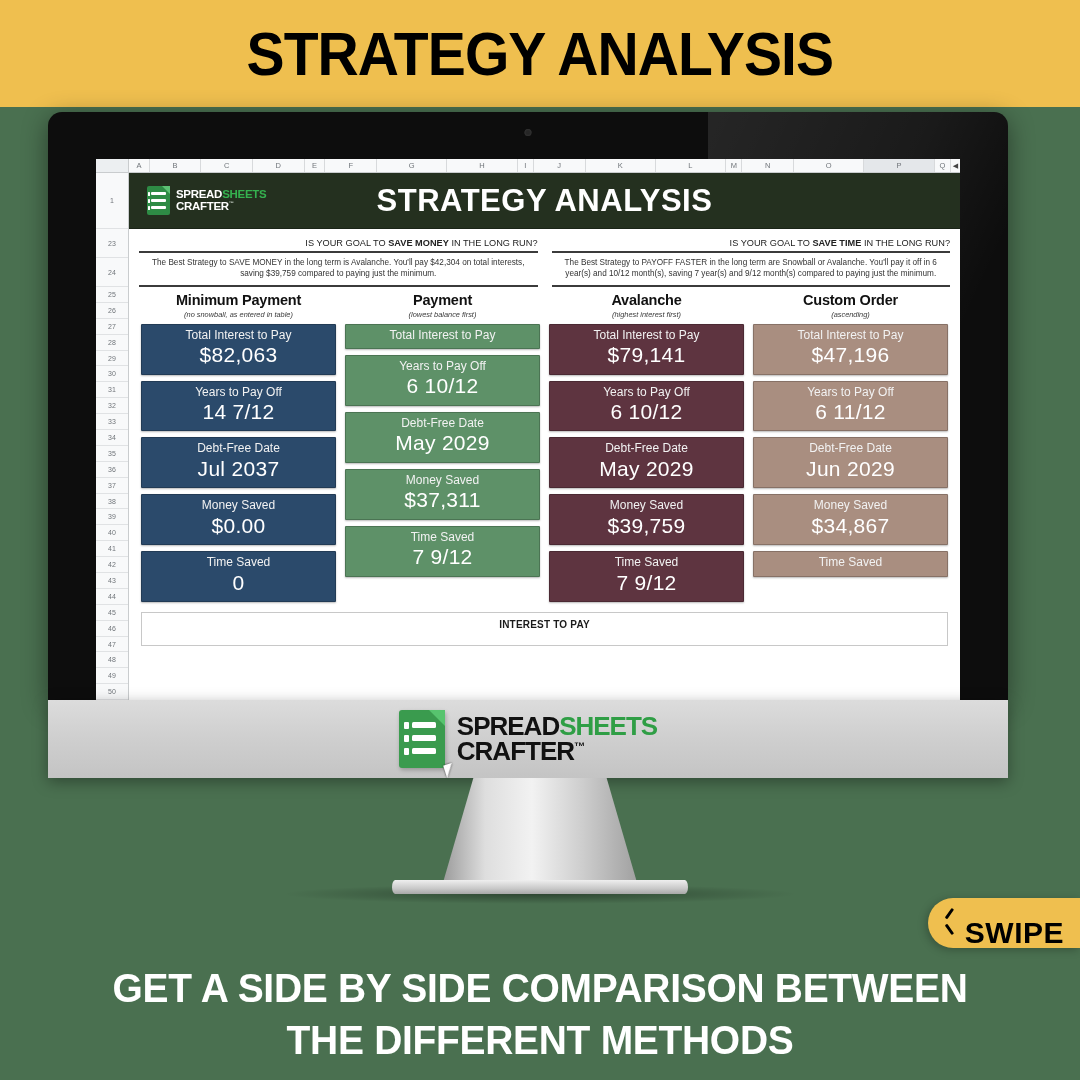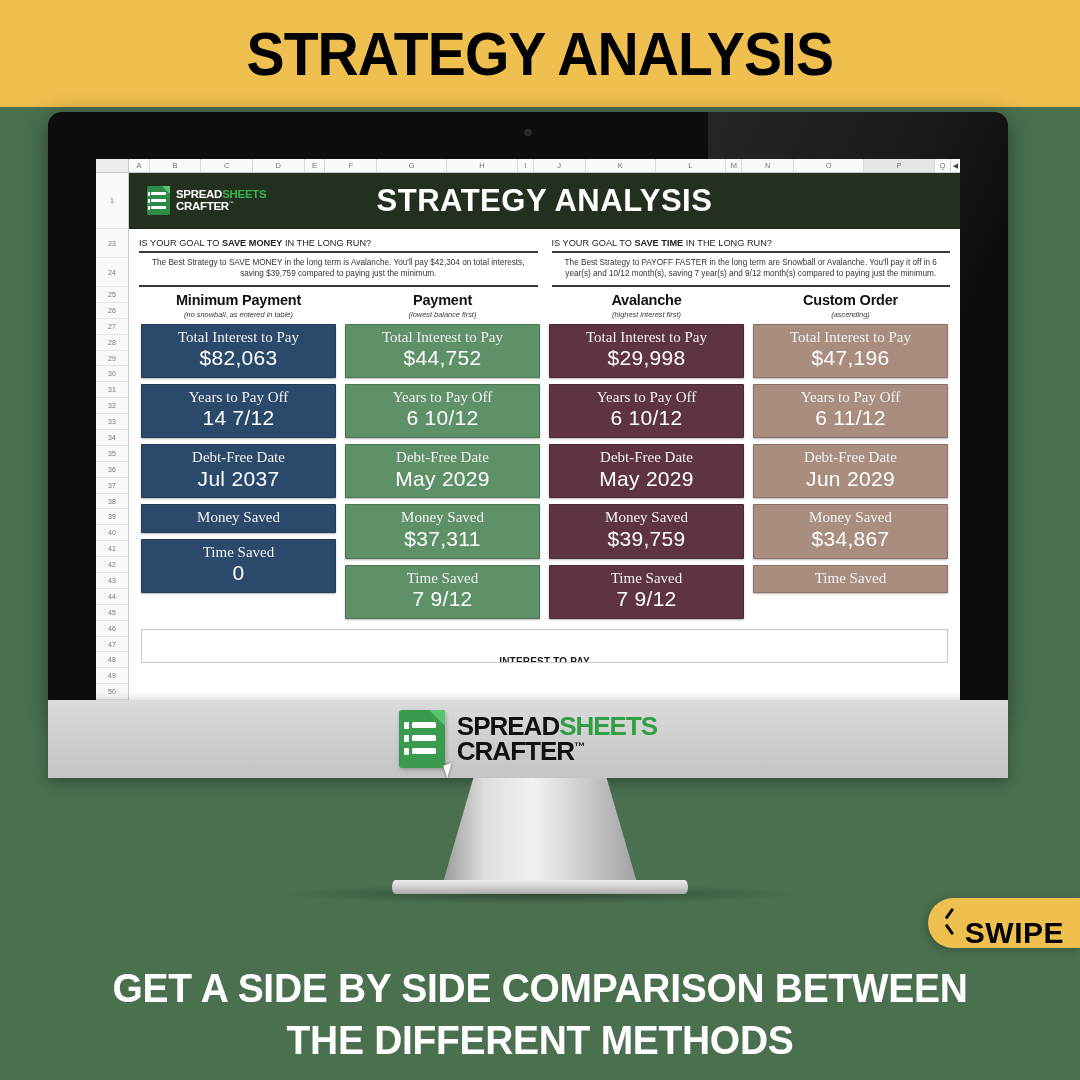--- a/index.html
+++ b/index.html
@@ -125,21 +125,21 @@
     position: absolute; left: 0; right: 0; text-align: center;
     font-size: 31px; font-weight: 700; color: #ffffff; letter-spacing: .5px;
   }
 
   
   .goals {
     display: flex; padding: 7px 10px 0 10px; gap: 14px;
   }
   .goal { flex: 1 1 50%; }
   .goal-q {
-    text-align: left; font-size: 9.2px; color: #222; padding: 2px 0 3px 0;
+    text-align: right; font-size: 9.2px; color: #222; padding: 2px 0 3px 0;
   }
   .goal-q b { font-weight: 700; }
   .goal-rule { border-top: 2px solid #3b3b3b; }
   .goal-a {
     text-align: center; font-size: 8.2px; color: #333; line-height: 1.38;
     padding: 4px 6px 5px 6px;
   }
 
   
   .strategies {
@@ -153,32 +153,32 @@
   .strat-sub {
     text-align: center; font-size: 7.4px; font-style: italic; color: #3a3a3a;
     margin-top: 1px; margin-bottom: 5px;
   }
   .card {
     border-radius: 1px; margin-bottom: 6px; padding: 4px 2px 6px 2px;
     text-align: center; color: #fff;
     box-shadow: 0 1px 2px rgba(0,0,0,.28);
     border: 1px solid rgba(0,0,0,.20);
   }
-  .card-label { font-size: 15px; line-height: 1.1; color: #f2f2f2; font-family: Liberation Serif, serif; }
+  .card-label { font-size: 12px; line-height: 1.1; color: #f2f2f2; }
   .card-value { font-size: 21px; line-height: 1.18; margin-top: 1px; letter-spacing: .3px; }
 
   
   .charts { display: flex; gap: 12px; padding: 4px 12px 0 12px; }
   .chart-panel {
     flex: 1 1 50%; background: #fff; border: 1px solid #c8c8c8; height: 34px;
     position: relative; overflow: hidden;
   }
   .chart-title {
     text-align: center; font-size: 10px; font-weight: 700; color: #1a1a1a;
-    padding-top: 6px; letter-spacing: .2px; margin-top: 20px;
+    padding-top: 6px; letter-spacing: .2px;
   }
   .chart-bar {
     position: absolute; left: 50px; right: 14px; bottom: 0; height: 7px;
     background: #2b4a6b;
   }
 
   
   .chin {
     position: absolute; left: 48px; top: 700px; width: 960px; height: 78px;
     background: linear-gradient(180deg,#dcdcdc 0%, #cfcfcf 48%, #c4c4c4 100%);
@@ -392,32 +392,32 @@
               <div class="card" style="background: rgb(43, 74, 107);">
                 <div class="card-label">Years to Pay Off</div>
                 <div class="card-value">14 7/12</div>
               </div>
               <div class="card" style="background: rgb(43, 74, 107);">
                 <div class="card-label">Debt-Free Date</div>
                 <div class="card-value">Jul  2037</div>
               </div>
               <div class="card" style="background: rgb(43, 74, 107);">
                 <div class="card-label">Money Saved</div>
+                <div class="card-value">$0.00</div>
               </div>
               <div class="card" style="background: rgb(43, 74, 107);">
                 <div class="card-label">Time Saved</div>
                 <div class="card-value">0</div>
               </div>
             </div>
             <div class="strat">
               <div class="strat-name">Payment</div>
               <div class="strat-sub">(lowest balance first)</div>
               <div class="card" style="background: rgb(94, 145, 104);">
                 <div class="card-label">Total Interest to Pay</div>
-                <div class="card-value">$44,752</div>
               </div>
               <div class="card" style="background: rgb(94, 145, 104);">
                 <div class="card-label">Years to Pay Off</div>
                 <div class="card-value">6 10/12</div>
               </div>
               <div class="card" style="background: rgb(94, 145, 104);">
                 <div class="card-label">Debt-Free Date</div>
                 <div class="card-value">May  2029</div>
               </div>
               <div class="card" style="background: rgb(94, 145, 104);">
@@ -427,21 +427,21 @@
               <div class="card" style="background: rgb(94, 145, 104);">
                 <div class="card-label">Time Saved</div>
                 <div class="card-value">7 9/12</div>
               </div>
             </div>
             <div class="strat">
               <div class="strat-name">Avalanche</div>
               <div class="strat-sub">(highest interest first)</div>
               <div class="card" style="background: rgb(94, 52, 64);">
                 <div class="card-label">Total Interest to Pay</div>
-                <div class="card-value">$29,998</div>
+                <div class="card-value">$79,141</div>
               </div>
               <div class="card" style="background: rgb(94, 52, 64);">
                 <div class="card-label">Years to Pay Off</div>
                 <div class="card-value">6 10/12</div>
               </div>
               <div class="card" style="background: rgb(94, 52, 64);">
                 <div class="card-label">Debt-Free Date</div>
                 <div class="card-value">May  2029</div>
               </div>
               <div class="card" style="background: rgb(94, 52, 64);">

